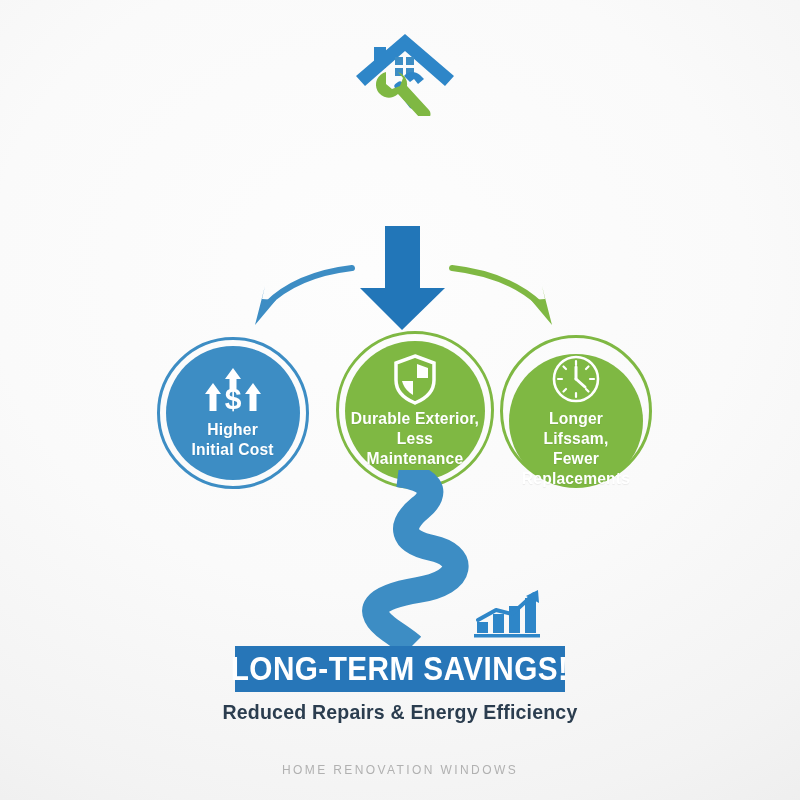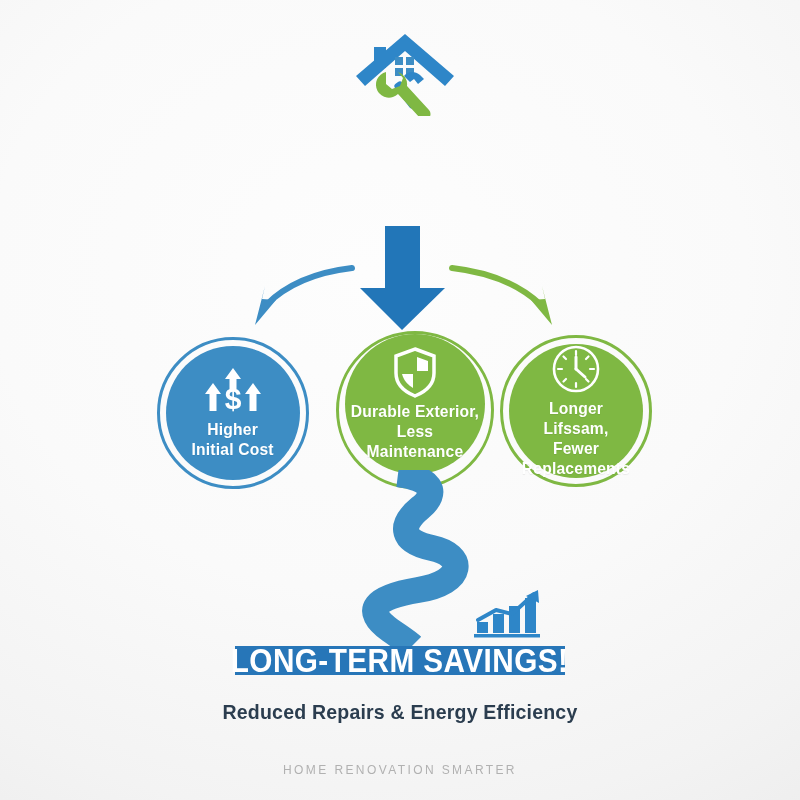--- a/index.html
+++ b/index.html
@@ -114,23 +114,23 @@
     line-height: 20px;
     letter-spacing: 0.2px;
     transform: scaleX(0.92);
     white-space: pre-line;
     text-shadow: 0 1px 1px rgba(0,0,0,0.07);
   }
 
   #circle1 { left: 157px; top: 337px; width: 152px; height: 152px; }
   #circle1 .disc { left: 9px; top: 9px; width: 134px; height: 134px; }
   #circle2 { left: 336px; top: 331px; width: 158px; height: 158px; }
-  #circle2 .disc { left: 9px; top: 3px; width: 140px; height: 140px; }
+  #circle2 .disc { left: 9px; top: 10px; width: 140px; height: 140px; }
   #circle3 { left: 500px; top: 335px; width: 152px; height: 152px; }
-  #circle3 .disc { left: 9px; top: 9px; width: 134px; height: 134px; align-items: center; }
+  #circle3 .disc { left: 9px; top: 19px; width: 134px; height: 134px; align-items: center; }
 
   
   .road-svg {
     position: absolute;
     left: 280px;
     top: 470px;
     width: 260px;
     height: 180px;
   }
 
@@ -142,21 +142,21 @@
     width: 72px;
     height: 52px;
   }
 
   
   .banner {
     position: absolute;
     left: 235px;
     top: 646px;
     width: 330px;
-    height: 29px;
+    height: 46px;
     background: #2776b8;
     display: flex;
     align-items: center;
     justify-content: center;
   }
   .banner-text {
     font-family: "Liberation Sans Narrow", "Liberation Sans", sans-serif;
     font-size: 33px;
     font-weight: bold;
     color: #ffffff;
@@ -325,15 +325,15 @@
       <polygon points="66,4 67,17 54,10" fill="#2e86c8"></polygon>
       <rect x="2" y="48" width="66" height="3.5" fill="#2e86c8"></rect>
     </svg>
   </div>
 
   <div class="banner">
     <span class="banner-text">LONG-TERM SAVINGS!</span>
   </div>
   <div class="subtitle">Reduced Repairs &amp; Energy Efficiency</div>
 
-  <div class="footer">HOME RENOVATION SMARTER</div>
+  <div class="footer">HOME RENOVATION WINDOWS</div>
 
 </div>
 
 </body></html>

